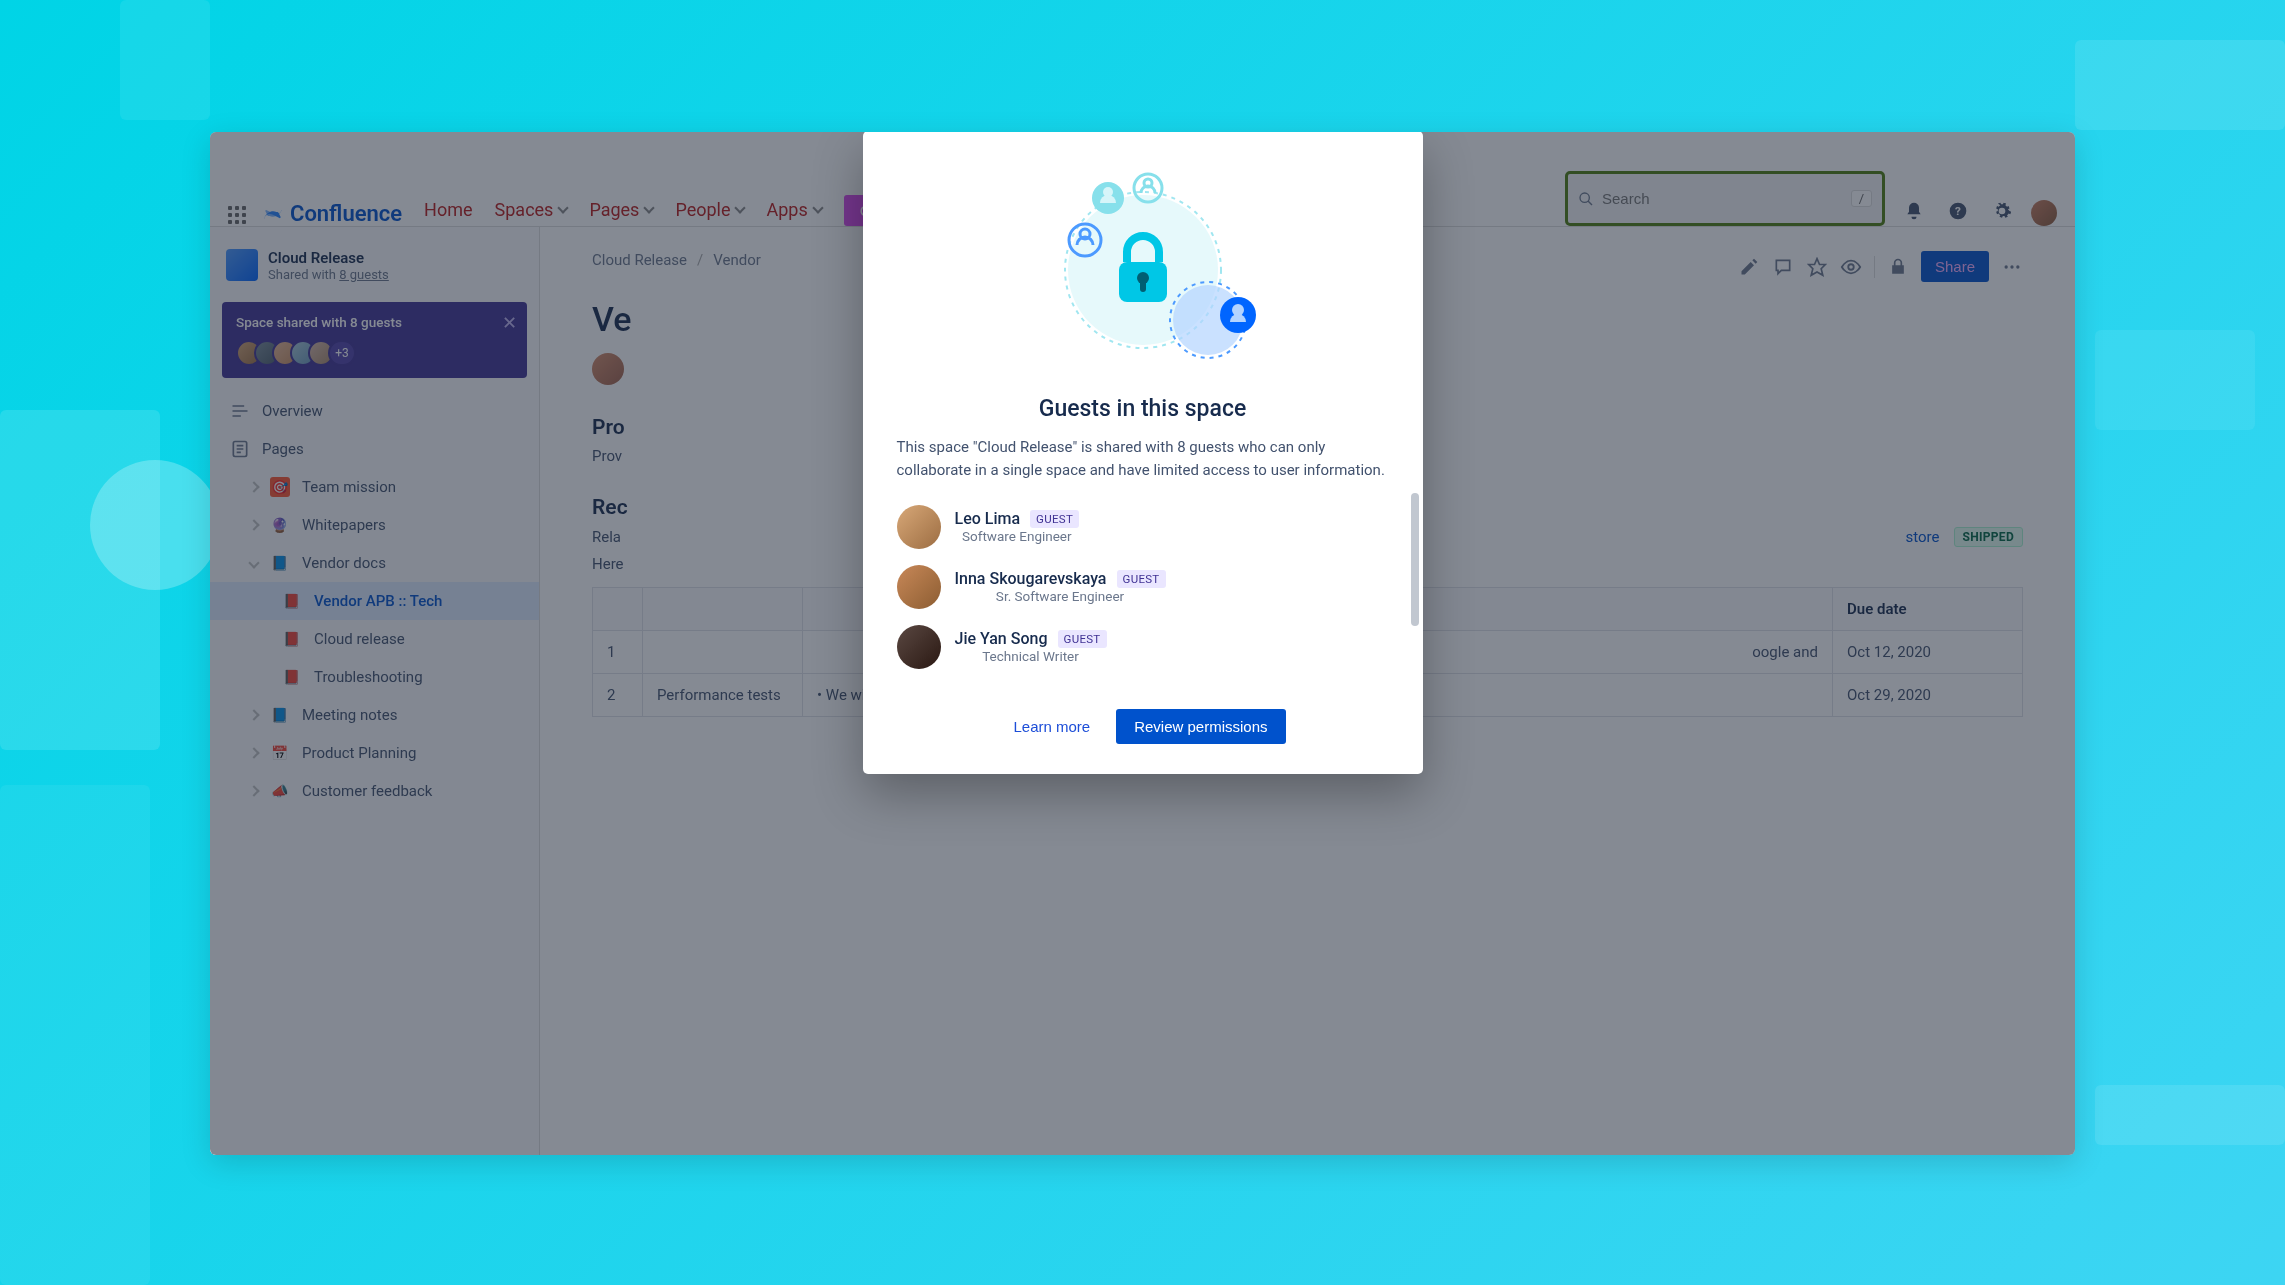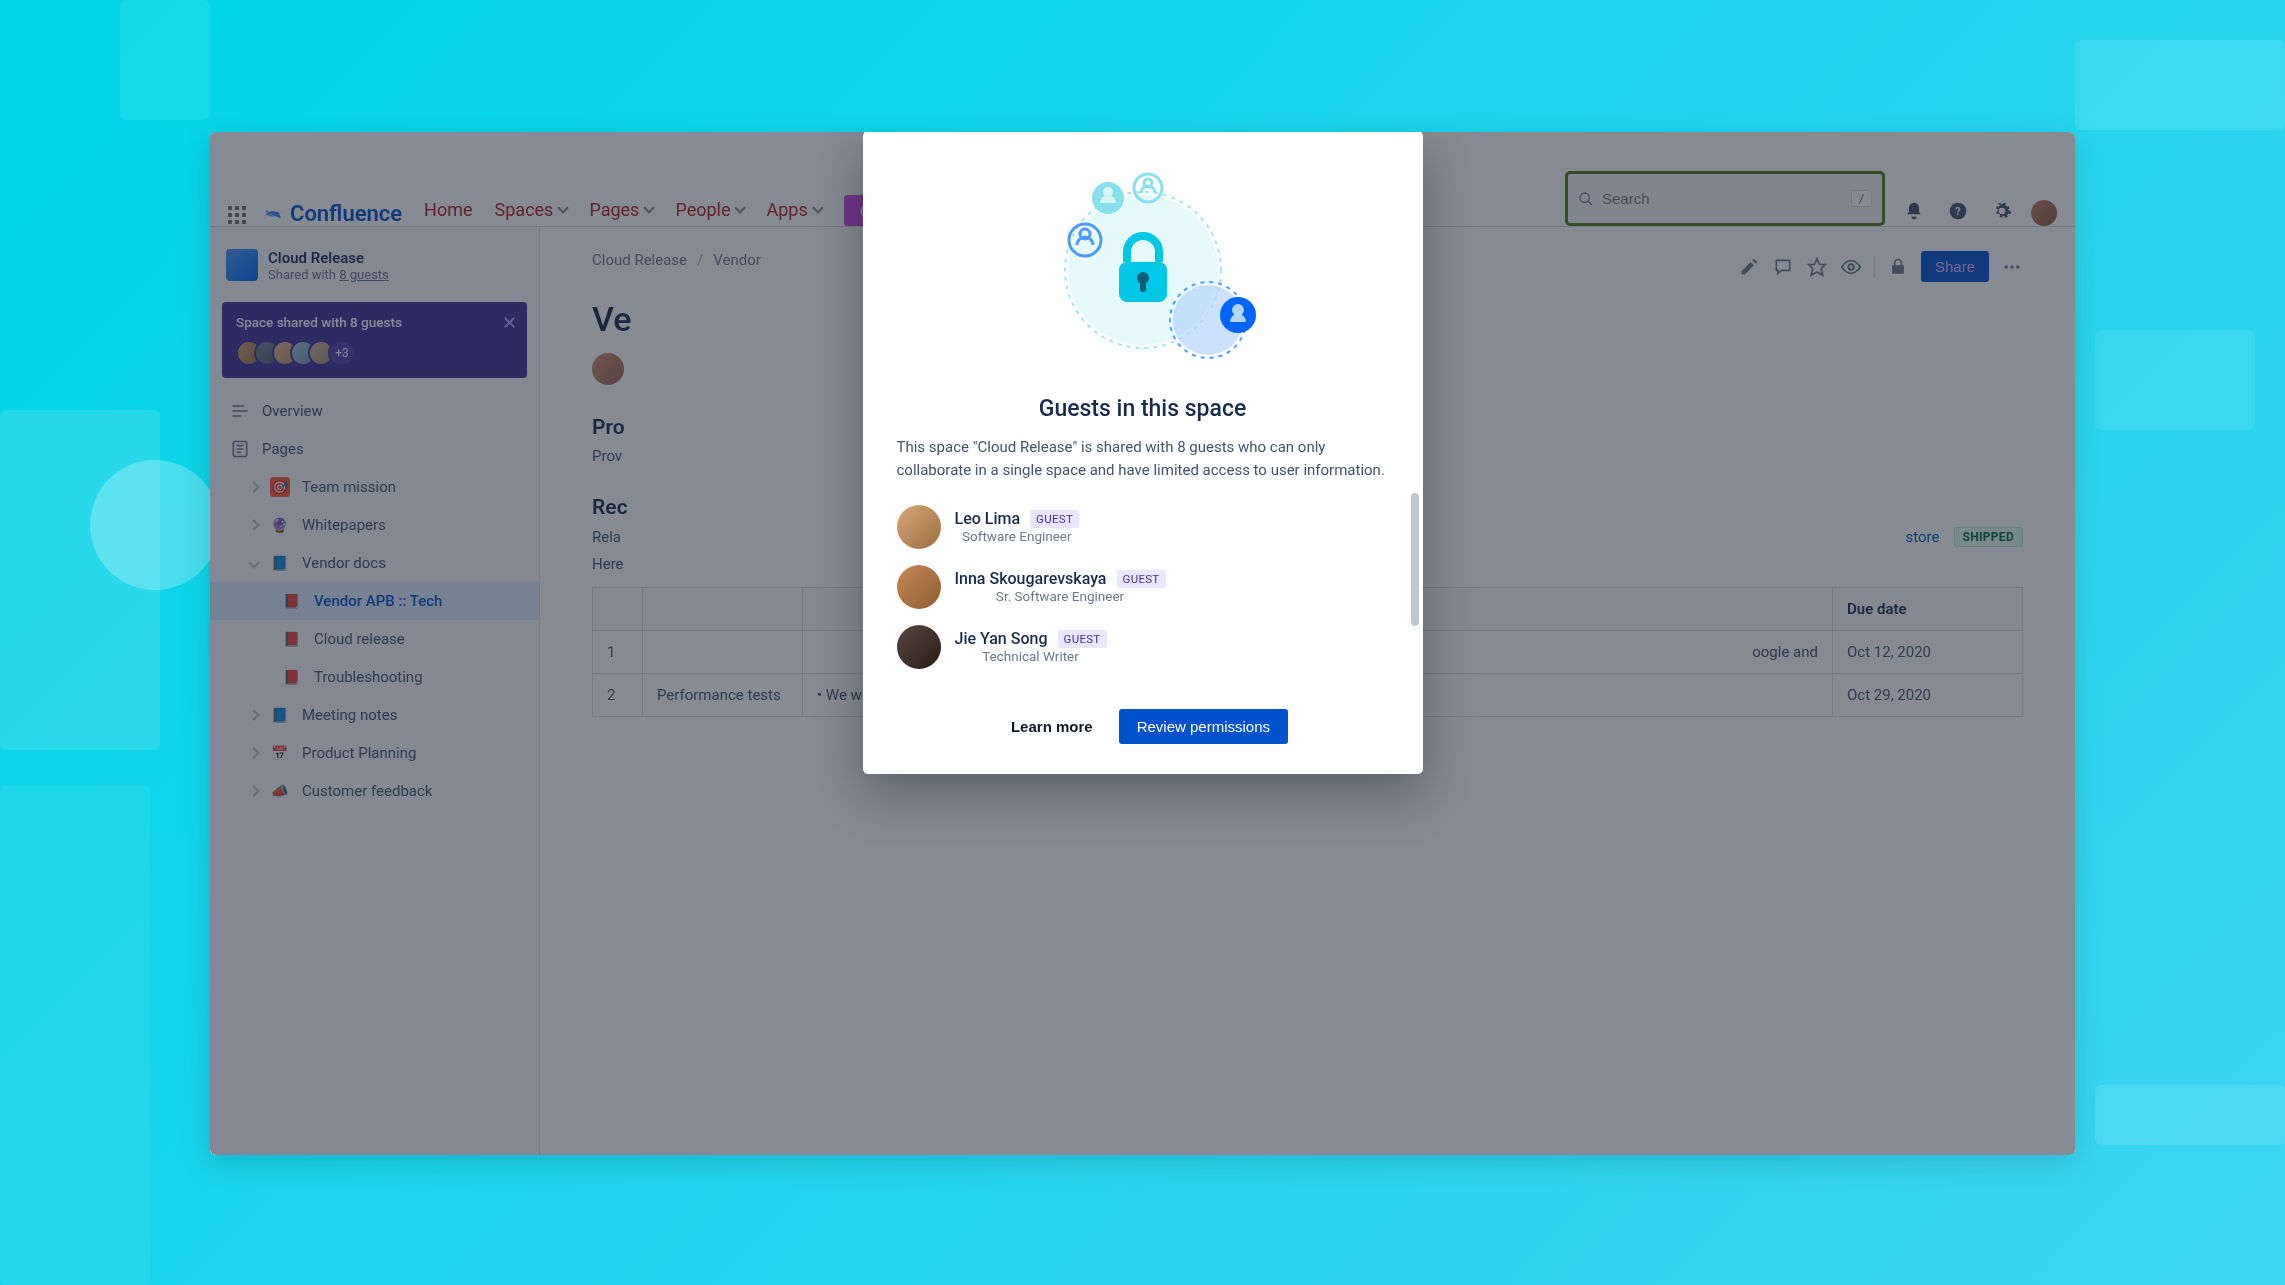--- a/index.html
+++ b/index.html
@@ -117,21 +117,21 @@
   .modal-desc { font-size:15px; color:#42526e; padding:14px 34px 10px; line-height:1.55; }
   .guest-list { padding:4px 34px 10px; position:relative;text-align:center; }
   .guest-row { display:flex; gap:14px; align-items:center; padding:8px 0; }
   .guest-row .gav { width:44px; height:44px; border-radius:50%; background:#ddd; flex-shrink:0; }
   .guest-name { font-size:16px; font-weight:500; color:#172b4d; display:flex; align-items:center; gap:10px; }
   .guest-role { font-size:13.5px; color:#6b778c; }
   .guest-badge { background:#eae6ff; color:#403294; font-size:11.5px; font-weight:400; padding:2px 6px; border-radius:3px; letter-spacing:0.3px; }
   .guest-scroll { position:absolute; right:4px; top:0; bottom:4px; width:8px; background:transparent; }
   .guest-scroll .thumb { position:absolute; top:0; width:100%; height:70%; background:#c1c7d0; border-radius:4px; }
   .modal-actions { display:flex; gap:12px; justify-content:center; padding:22px 30px 30px; }
-  .btn-link { background:none; border:none; color:#0f172a; font-size:15px; font-weight:700; padding:9px 14px; cursor:pointer; border-radius:3px; }
+  .btn-link { background:none; border:none; color:#1d4ed8; font-size:15px; font-weight:400; padding:9px 14px; cursor:pointer; border-radius:3px; }
   .btn-primary { background:#0052cc; color:#fff; border:none; font-size:15px; font-weight:500; padding:9px 18px; cursor:pointer; border-radius:3px; }
   .divider-v { width:1px; height:22px; background:#ddd; }
 </style>
 </head>
 <body>
 
 <div class="bg-shape1"></div>
 <div class="bg-shape2"></div>
 <div class="bg-shape3"></div>
 <div class="bg-shape4"></div>

